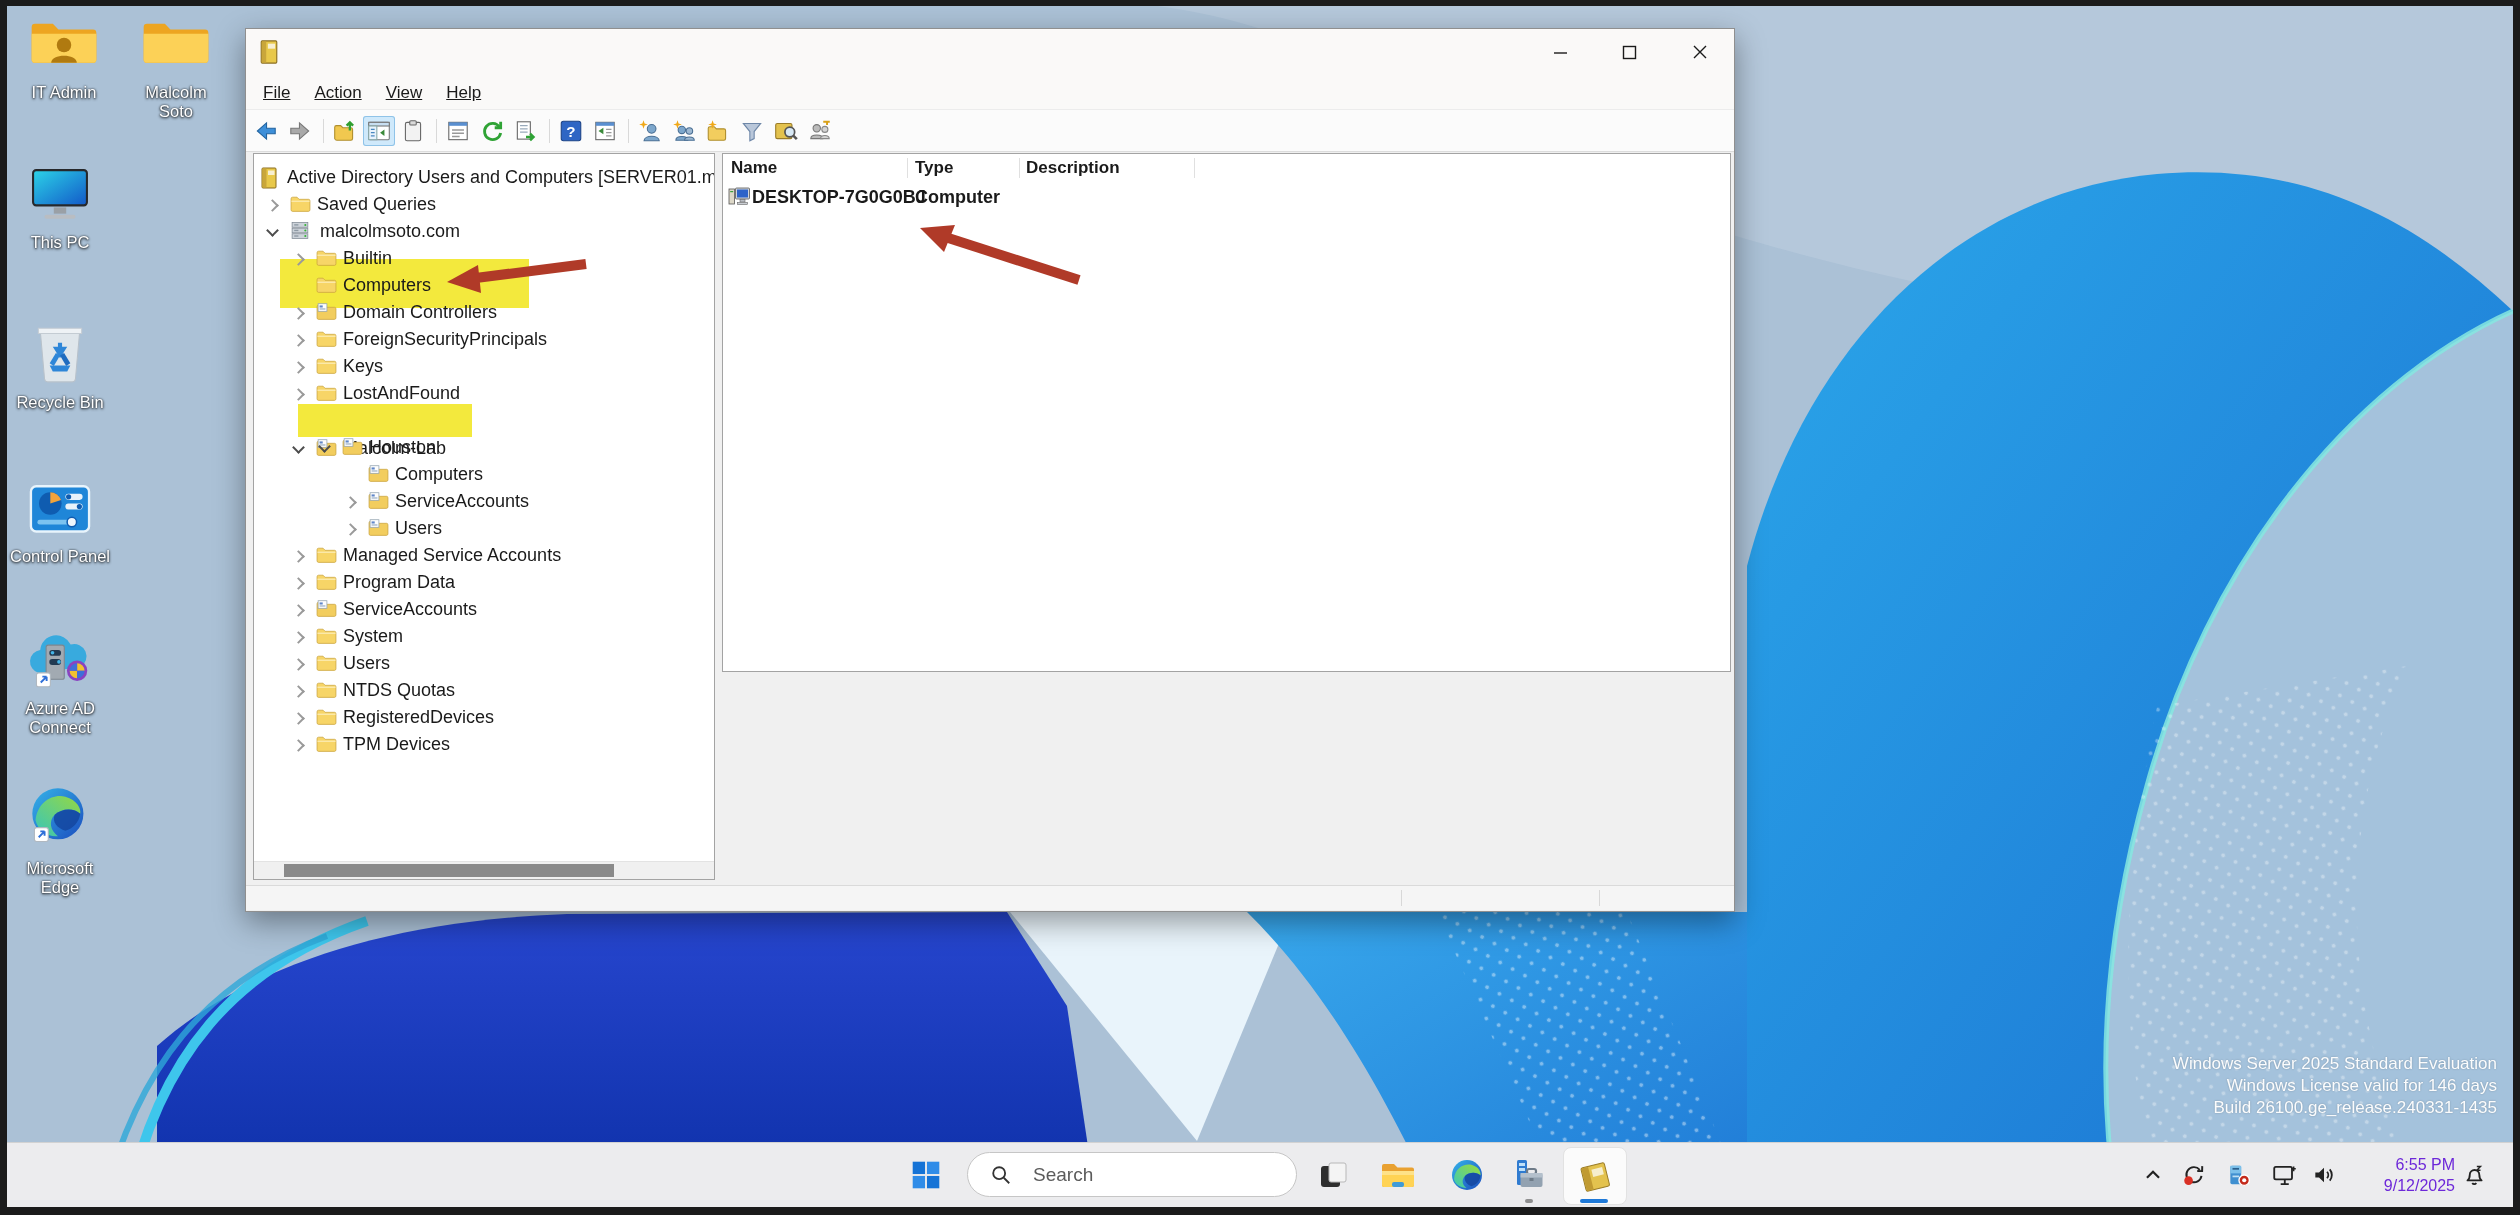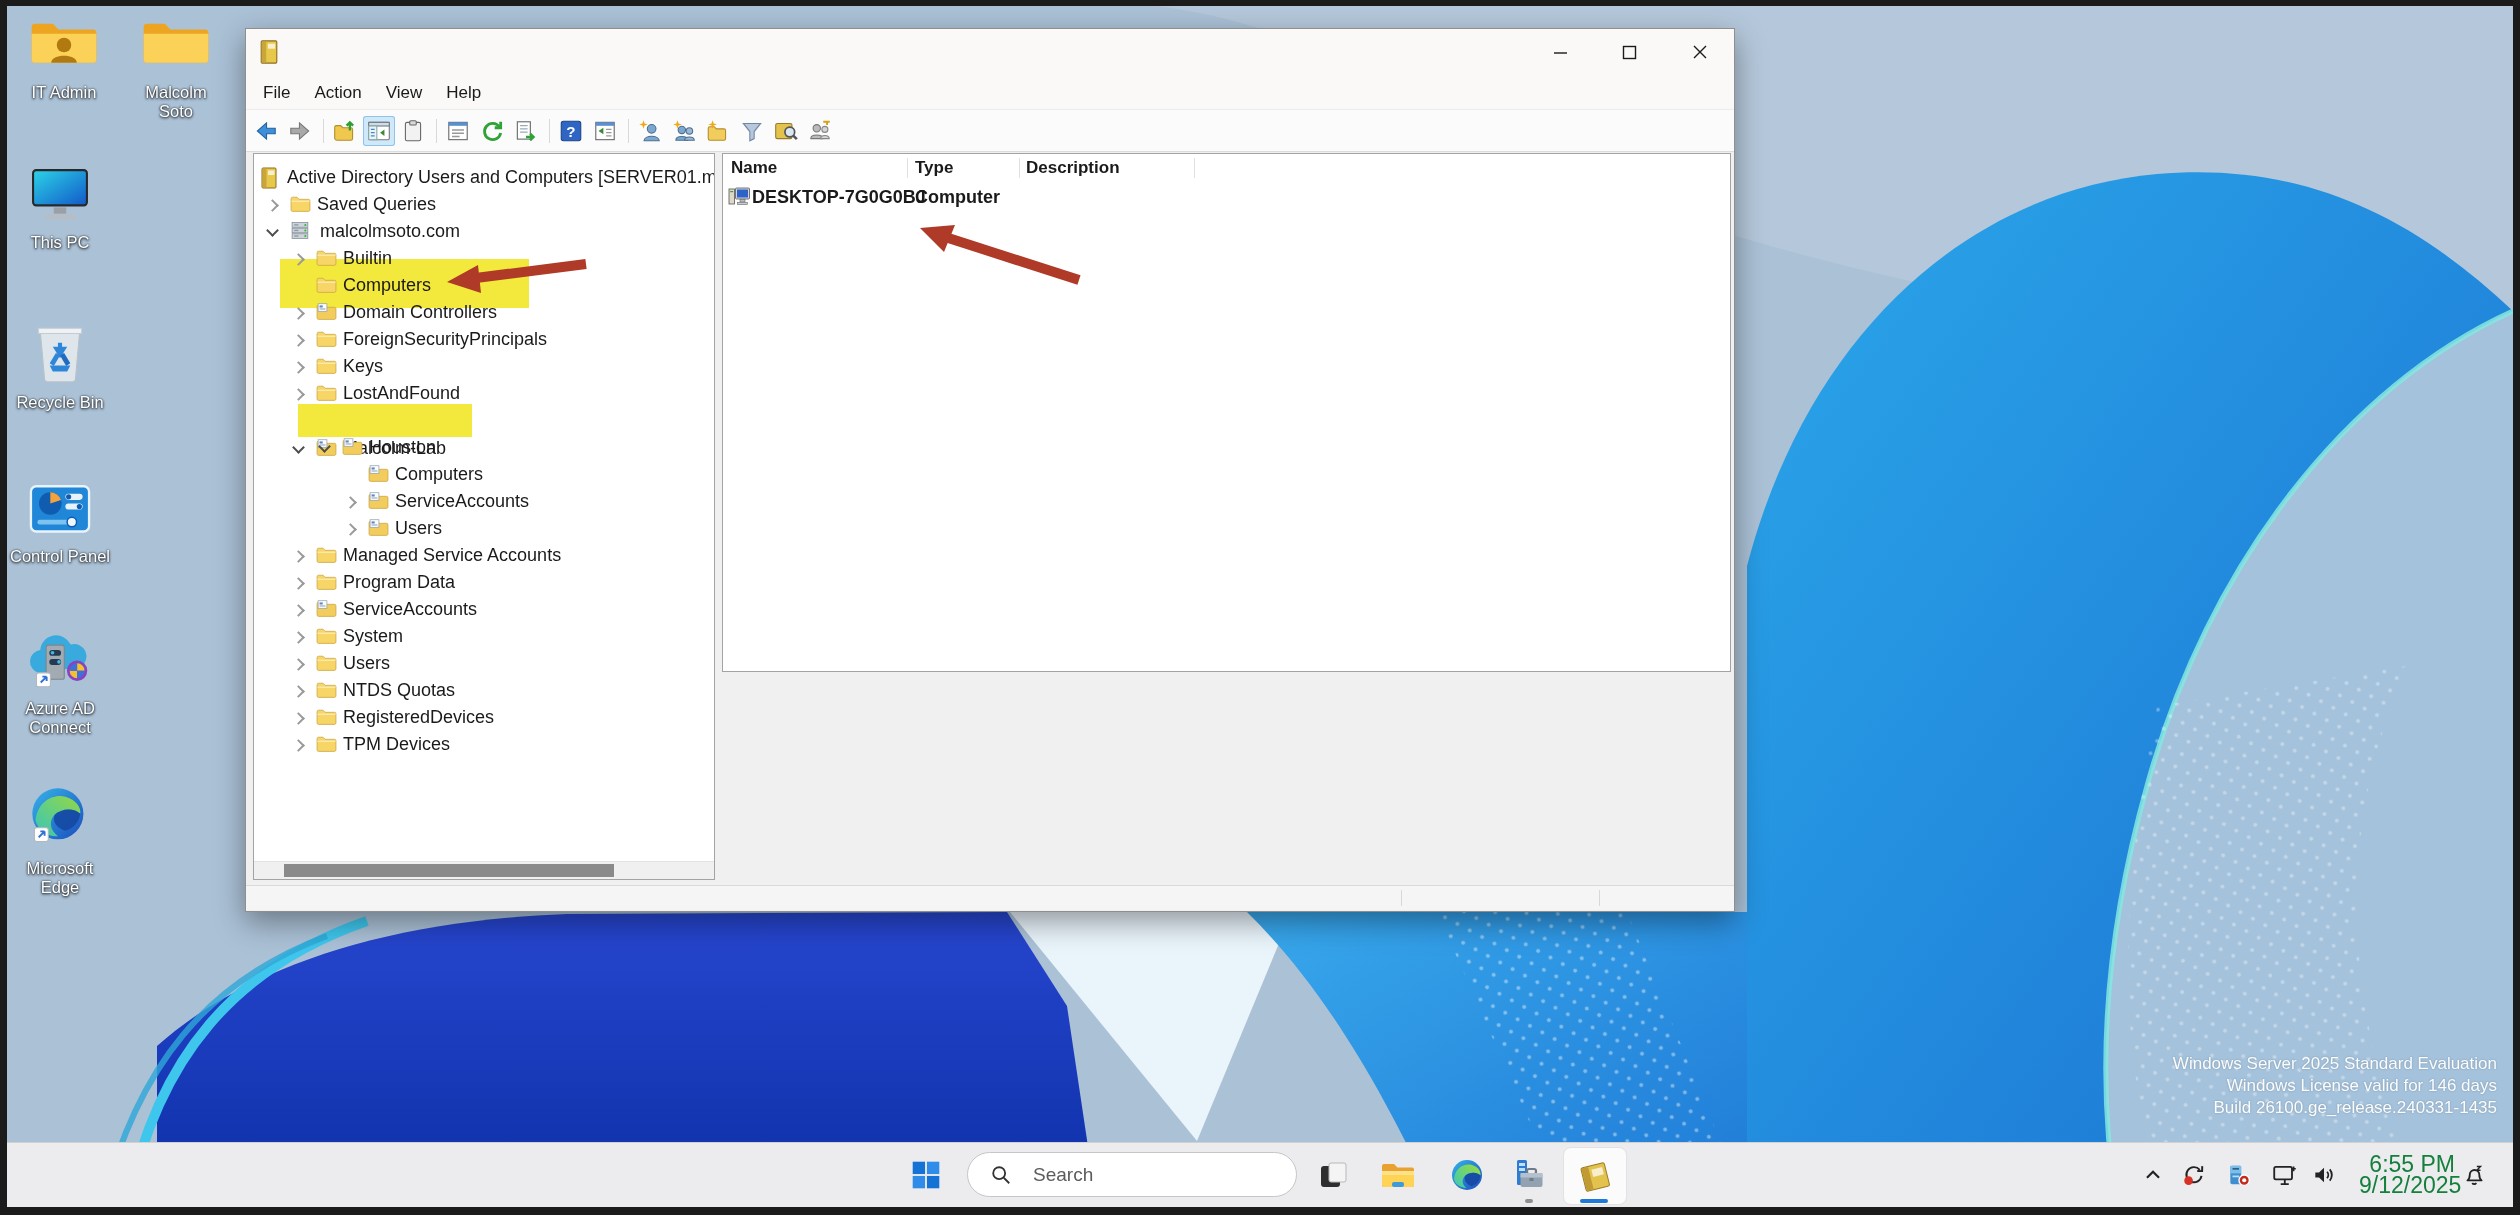--- a/index.html
+++ b/index.html
@@ -19,21 +19,21 @@
   #watermark{position:absolute;right:16px;bottom:88px;text-align:right;color:rgba(255,255,255,.97);
     font-size:17px;line-height:22px;text-shadow:0 0 2px rgba(0,0,0,.25);}
 
   
   #window{position:absolute;left:238px;top:22px;width:1490px;height:884px;box-sizing:border-box;
     background:#f0f0f0;border:1px solid #8f8f8f;box-shadow:0 10px 28px rgba(0,0,0,.38);}
   #titlebar{position:absolute;left:0;top:0;right:0;height:46px;background:#faf9f8;}
   #title-text{position:absolute;left:40px;top:0;height:46px;line-height:46px;font-size:17px;color:#1a1a1a;white-space:nowrap;}
   .capbtn{position:absolute;top:0;width:46px;height:46px;display:flex;align-items:center;justify-content:center;}
   #menubar{position:absolute;left:0;top:46px;right:0;height:34px;background:#faf9f8;display:flex;align-items:center;padding-left:5px;border-bottom:1px solid #ececec;}
-  .menu-item{padding:0 12px;font-size:17px;color:#1a1a1a;line-height:33px;}
+  .menu-item{padding:0 12px;font-size:17px;color:#1a1a1a;line-height:33px;text-decoration:underline;}
   #toolbar{position:absolute;left:0;top:81px;right:0;height:41px;background:#fbfbfb;border-bottom:1px solid #dcdcdc;display:flex;align-items:center;padding-left:4px;}
   .tbtn{width:32px;height:30px;margin-right:2px;display:flex;align-items:center;justify-content:center;border-radius:3px;}
   .tbtn.active{background:#cfe9fb;box-shadow:inset 0 0 0 1px #8fc3e8;}
   .tsep{width:1px;height:24px;background:#d9d9d9;margin:0 5px;}
 
   
   #tree-pane{position:absolute;left:7px;top:124px;width:462px;height:727px;background:#fff;border:1px solid #a3a3a3;box-sizing:border-box;overflow:hidden;}
   #list-pane{position:absolute;left:476px;top:124px;width:1009px;height:519px;background:#fff;border:1px solid #a3a3a3;box-sizing:border-box;overflow:hidden;font-weight:bold;}
   .trow{position:absolute;left:0;width:100%;height:27px;white-space:nowrap;z-index:2;}
   .tlabel{position:absolute;top:0;line-height:27px;font-size:18px;color:#1a1a1a;}
@@ -57,21 +57,21 @@
   .ssep{position:absolute;top:4px;width:1px;height:16px;background:#d8d8d8;}
 
   
   #taskbar{position:absolute;left:0;right:0;bottom:0;height:64px;background:#ececee;border-top:1px solid #d2d2d2;}
   .tb-item{position:absolute;display:flex;align-items:center;justify-content:center;}
   #search-pill{position:absolute;left:960px;top:9px;width:330px;height:45px;background:#fff;border:1px solid #c6c6c6;border-radius:23px;display:flex;align-items:center;padding-left:22px;box-sizing:border-box;gap:7px;}
   #search-pill .stext{font-size:19px;color:#5b5b5b;margin-left:14px;}
   #aduc-tile{position:absolute;left:1556px;top:4px;width:62px;height:56px;background:#fbfbfb;border:1px solid #e2e2e2;border-radius:8px;display:flex;align-items:center;justify-content:center;}
   #aduc-underline{position:absolute;left:1573px;top:56px;width:28px;height:4px;border-radius:2px;background:#1e79d8;}
   #sm-dot{position:absolute;left:1518px;top:56px;width:8px;height:4px;border-radius:2px;background:#8f8f8f;}
-  #tray-clock{position:absolute;left:2352px;top:11px;width:96px;text-align:right;font-size:23px;line-height:21px;color:#15803d;}
+  #tray-clock{position:absolute;left:2352px;top:11px;width:96px;text-align:right;font-size:16px;line-height:21px;color:#6d28d9;}
 </style>
 </head>
 <body>
 
 <div id="screen">
   <div id="desktop">
 
     <svg class="abs" width="2506" height="1201" viewBox="0 0 2506 1201" preserveAspectRatio="none" style="left:0;top:0;">
       <defs>
         <linearGradient id="g1" x1="0" y1="0" x2="1" y2="1">

